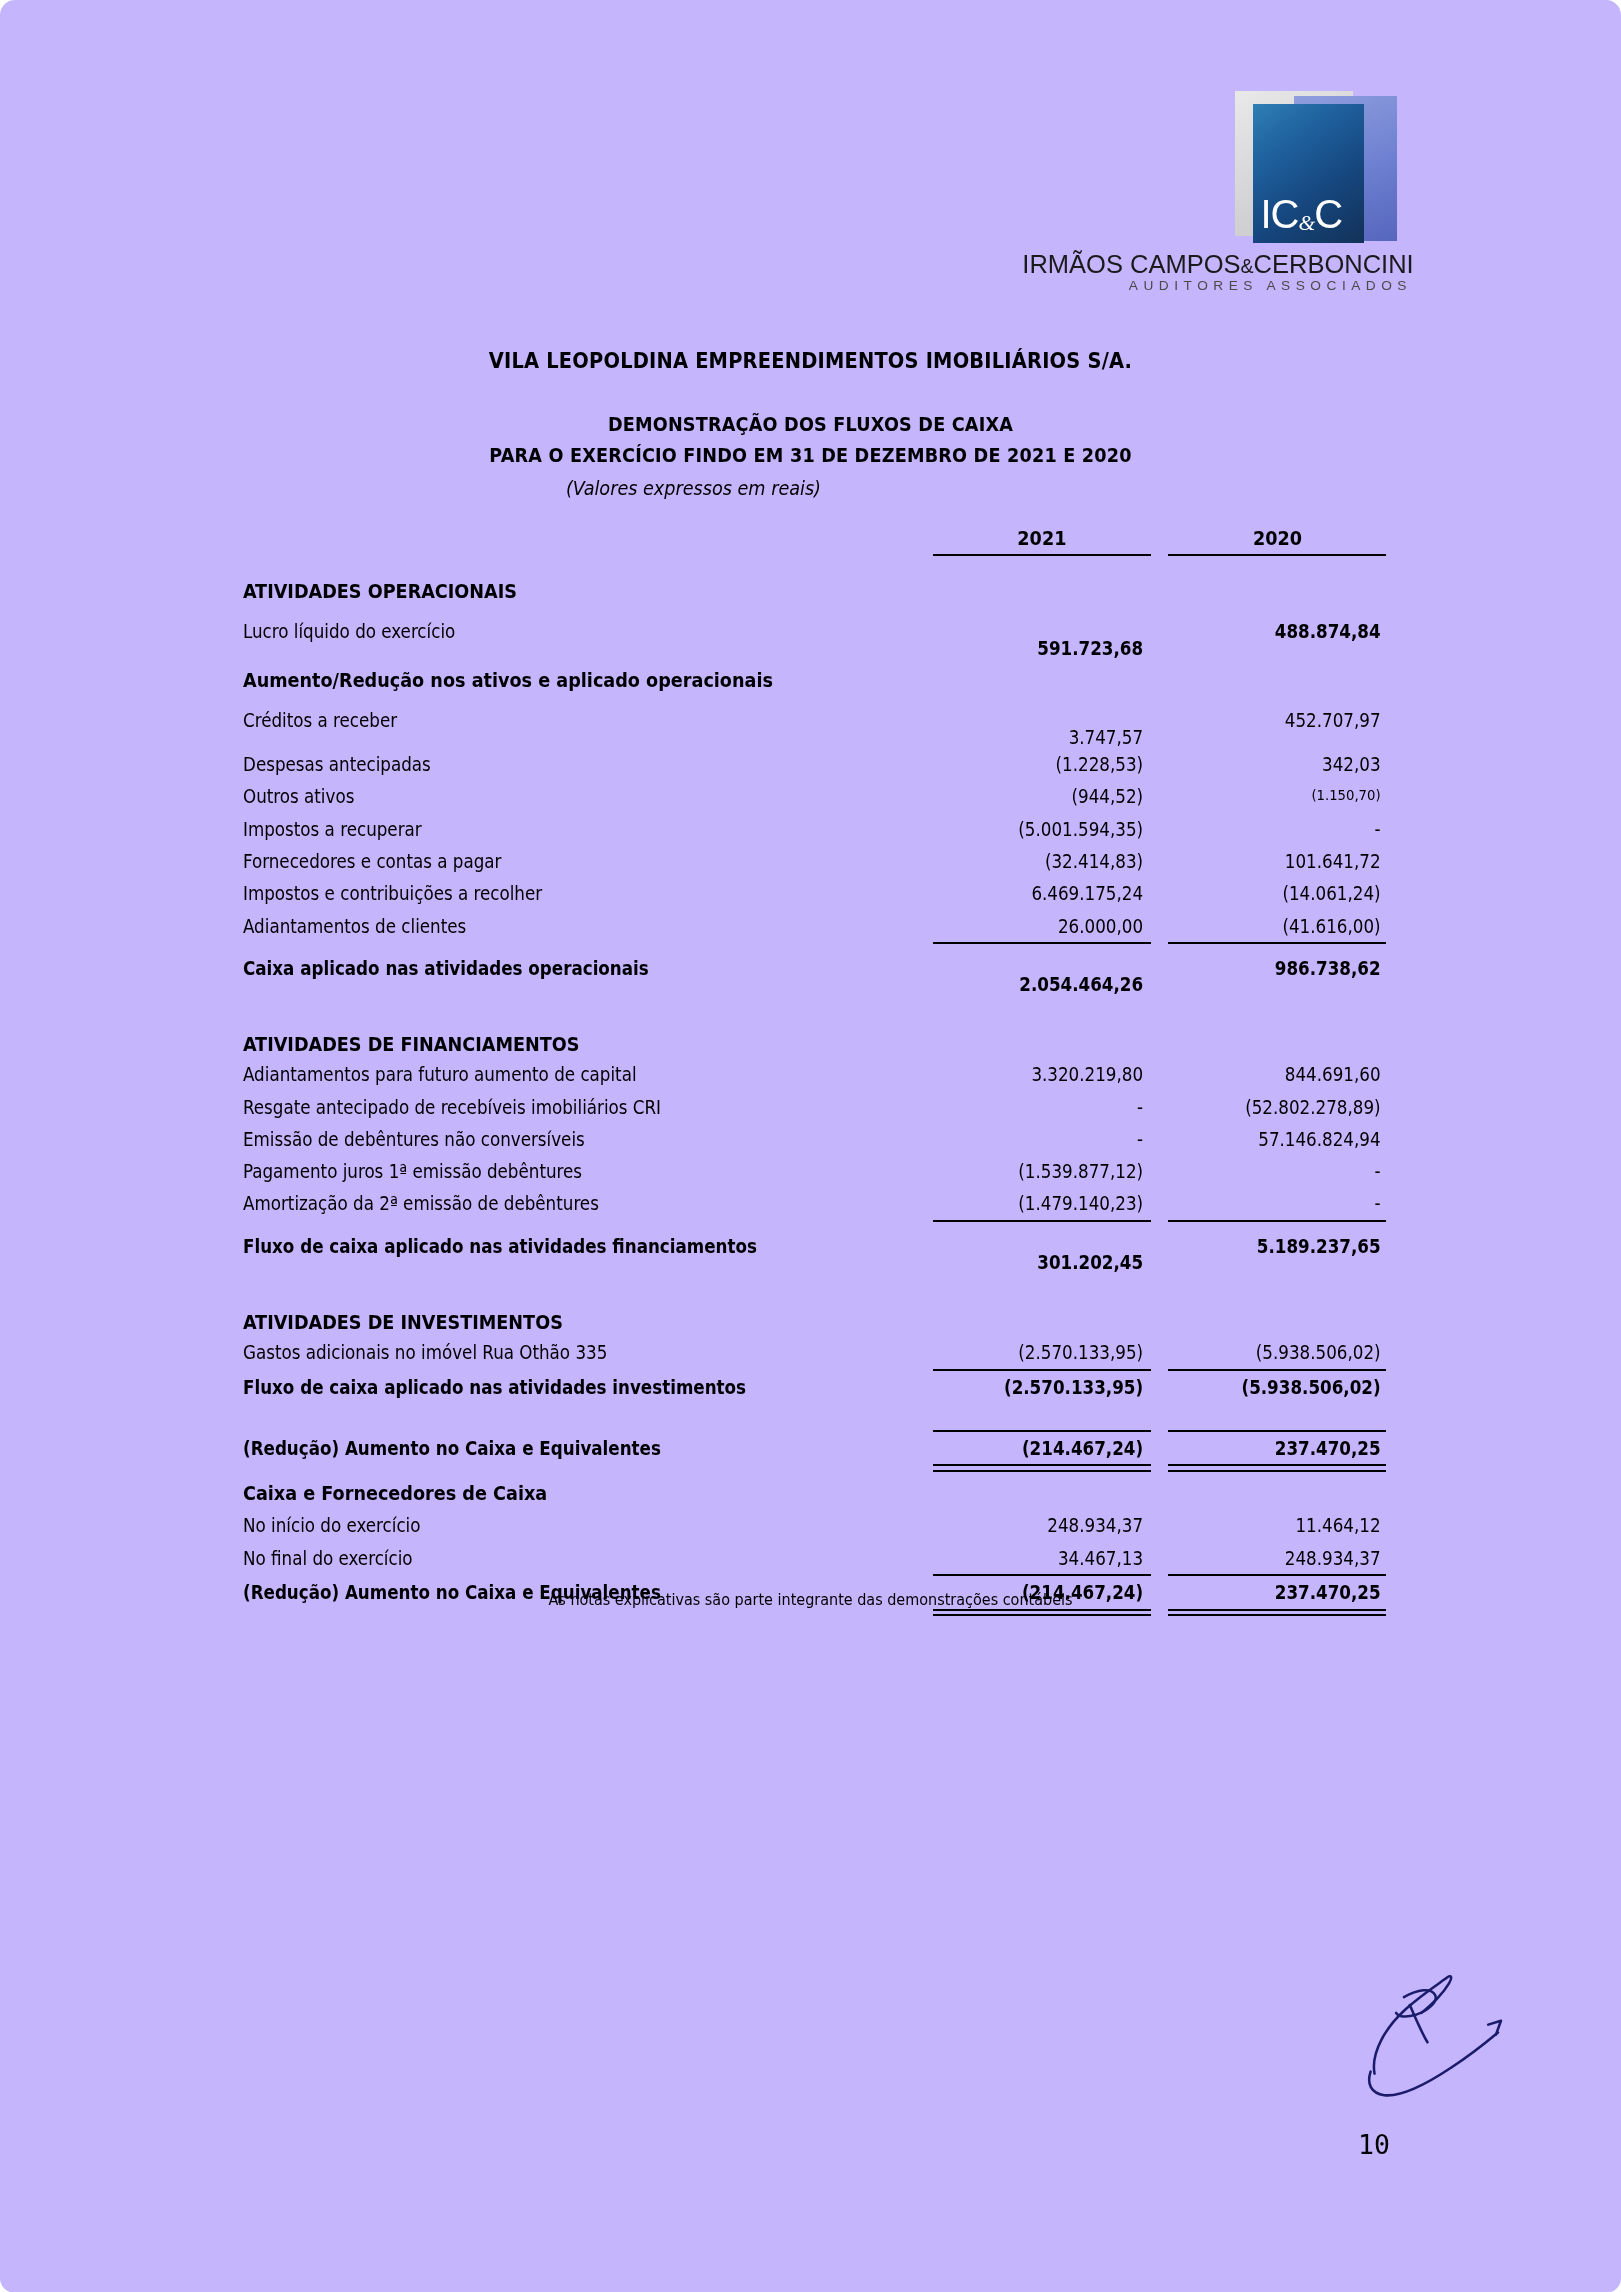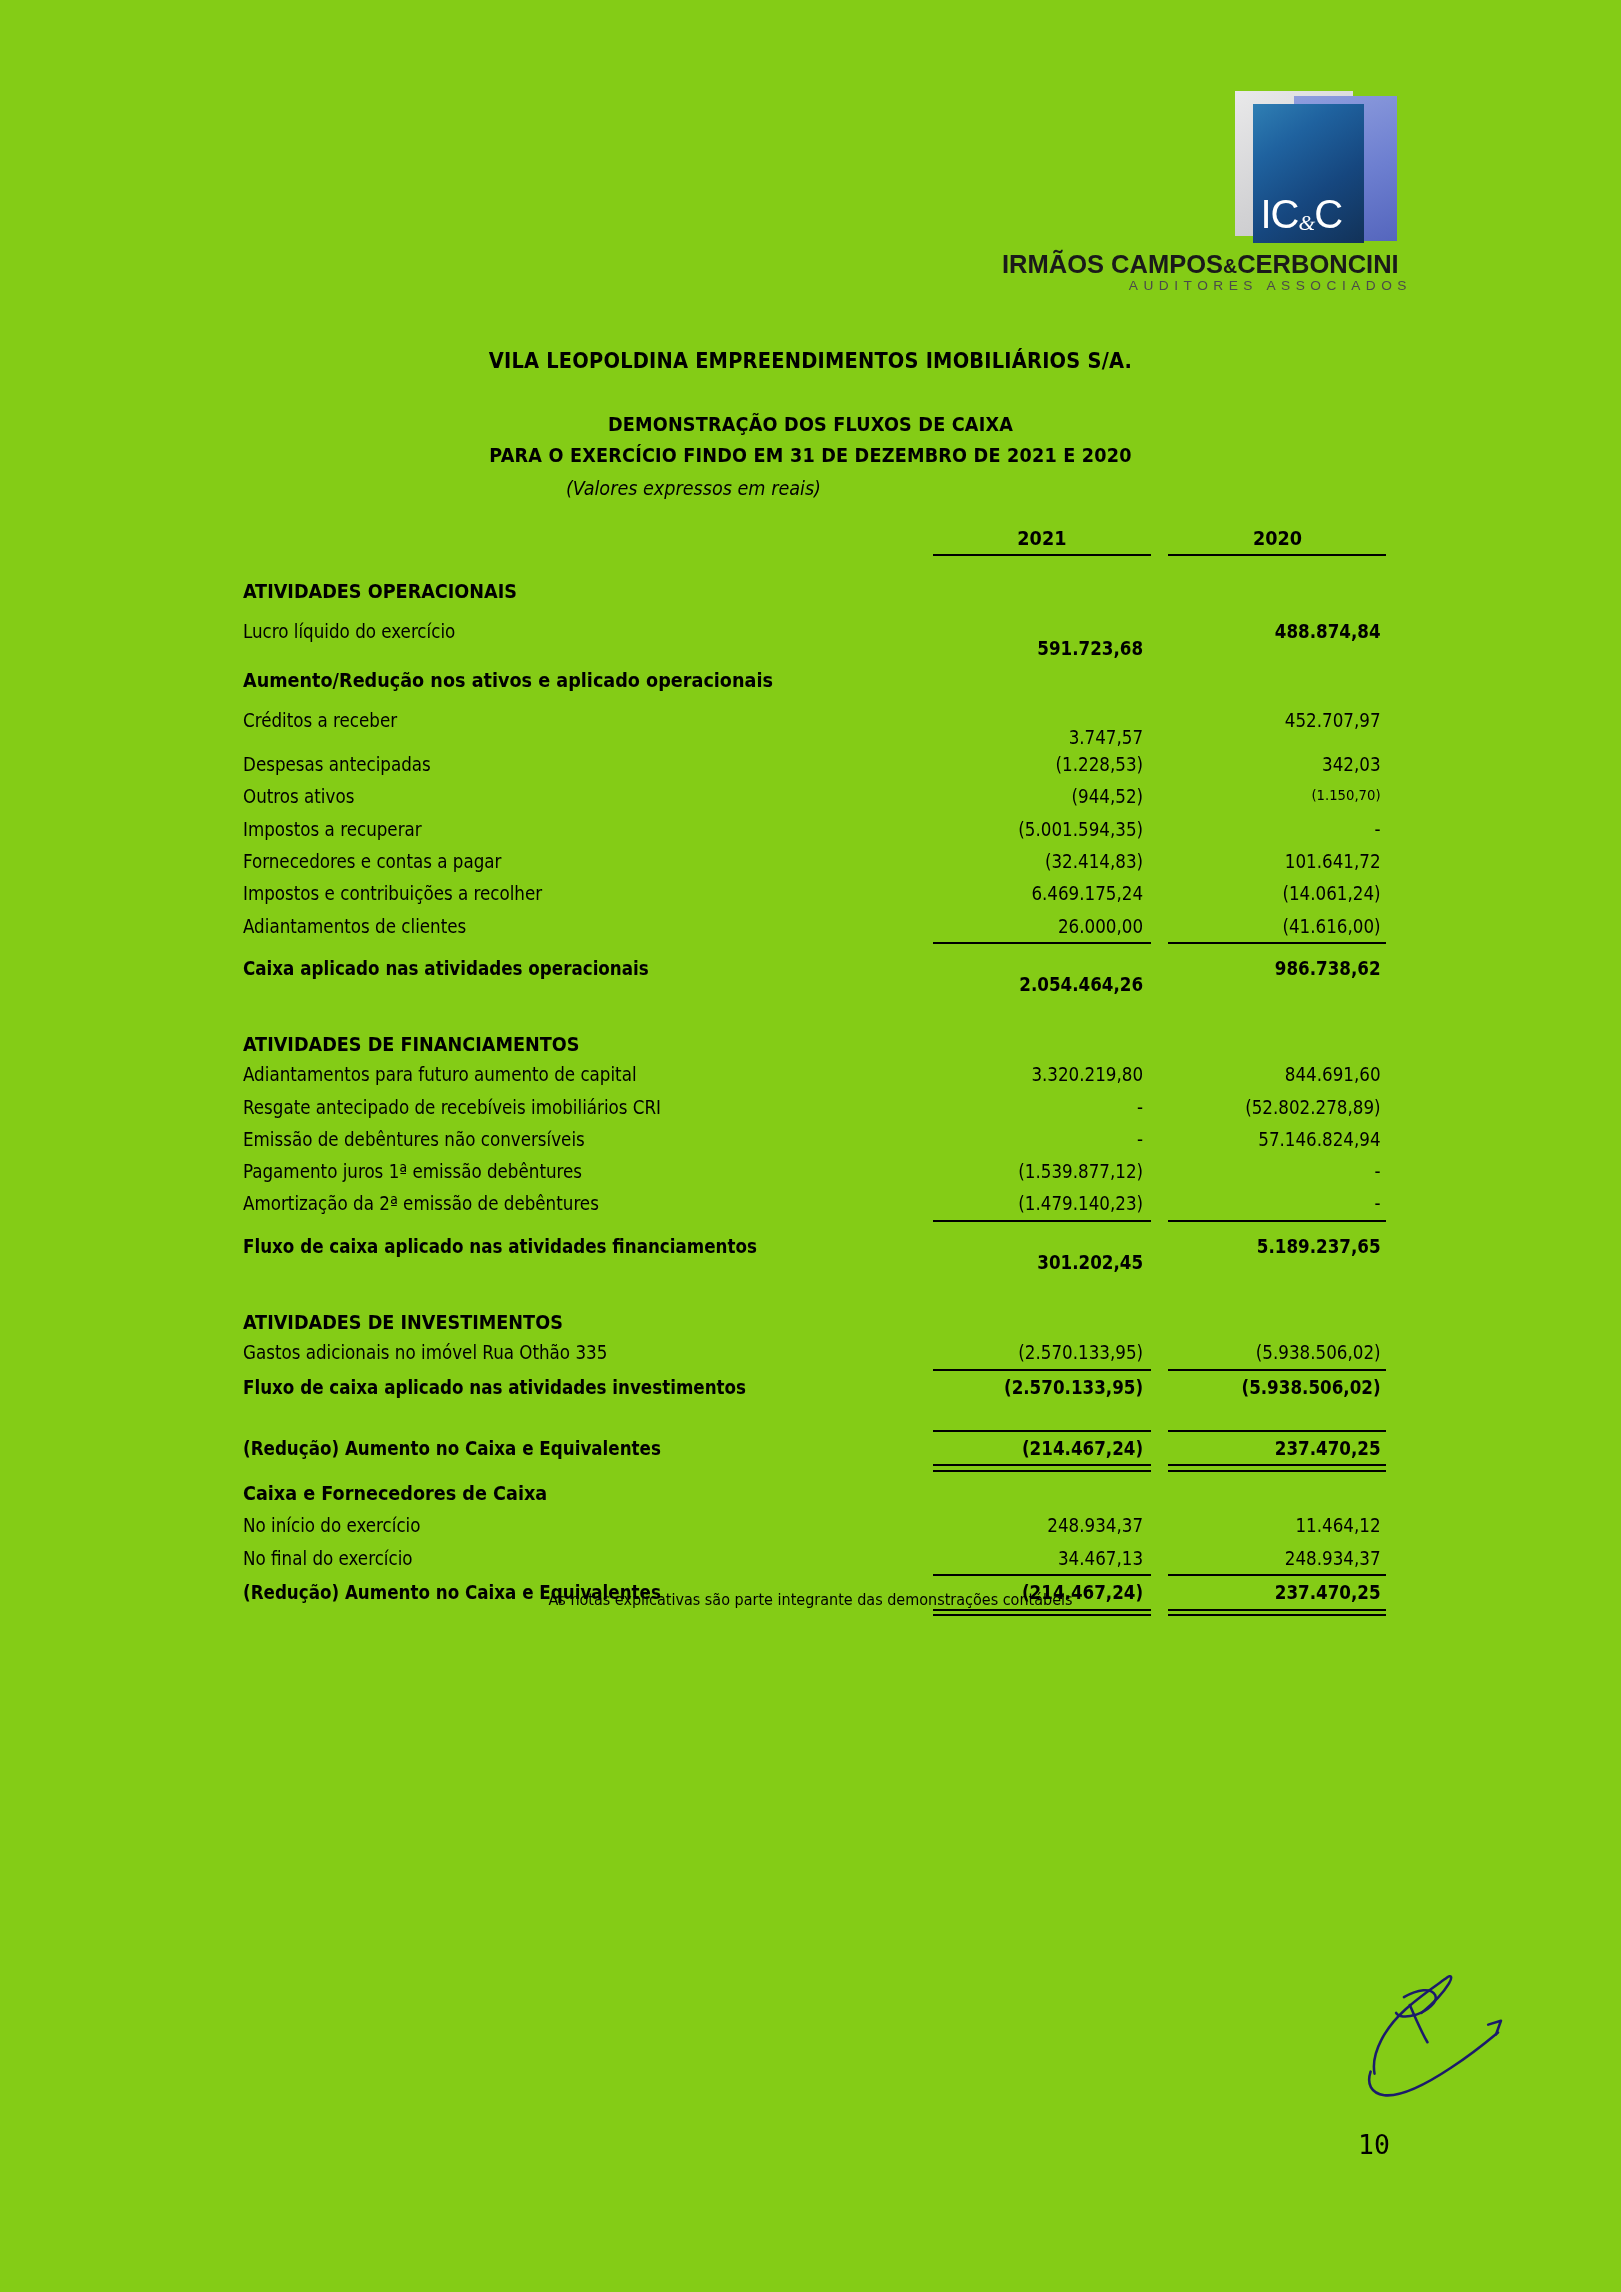--- a/index.html
+++ b/index.html
@@ -8,22 +8,23 @@
     background: #ffffff;
   }
   body {
     font-family: "DejaVu Sans Condensed", "Liberation Sans", sans-serif;
     color: #000000;
   }
   #page {
     position: relative;
     width: 1621px;
     height: 2293px;
-    background: #84cc16;
+    background: #c4b5fd;
     overflow: hidden;
+    border-radius: 15px;
   }
 
   
   #logo-block {
     position: absolute;
     left: 1000px;
     top: 86px;
     width: 412px;
     height: 216px;
   }
@@ -71,31 +72,30 @@
     font-weight: 400;
   }
   .logo-ic-text .amp {
     font-family: "Liberation Serif", serif;
     font-size: 21.6px;
     font-style: italic;
     vertical-align: -2px;
   }
   .logo-name {
     position: absolute;
-    left: 2px;
+    left: 12px;
     top: 165px;
     width: 412px;
-    text-align: left;
+    text-align: center;
     font-family: "Liberation Sans", sans-serif;
     font-size: 25.5px;
     line-height: 1.05;
     color: #1a1a1a;
     white-space: nowrap;
     letter-spacing: 0px;
-    font-weight: bold;
   }
   .logo-name .amp2 {
     font-size: 19.6px;
   }
   .logo-sub {
     position: absolute;
     left: 0px;
     top: 192px;
     width: 412px;
     text-align: right;

